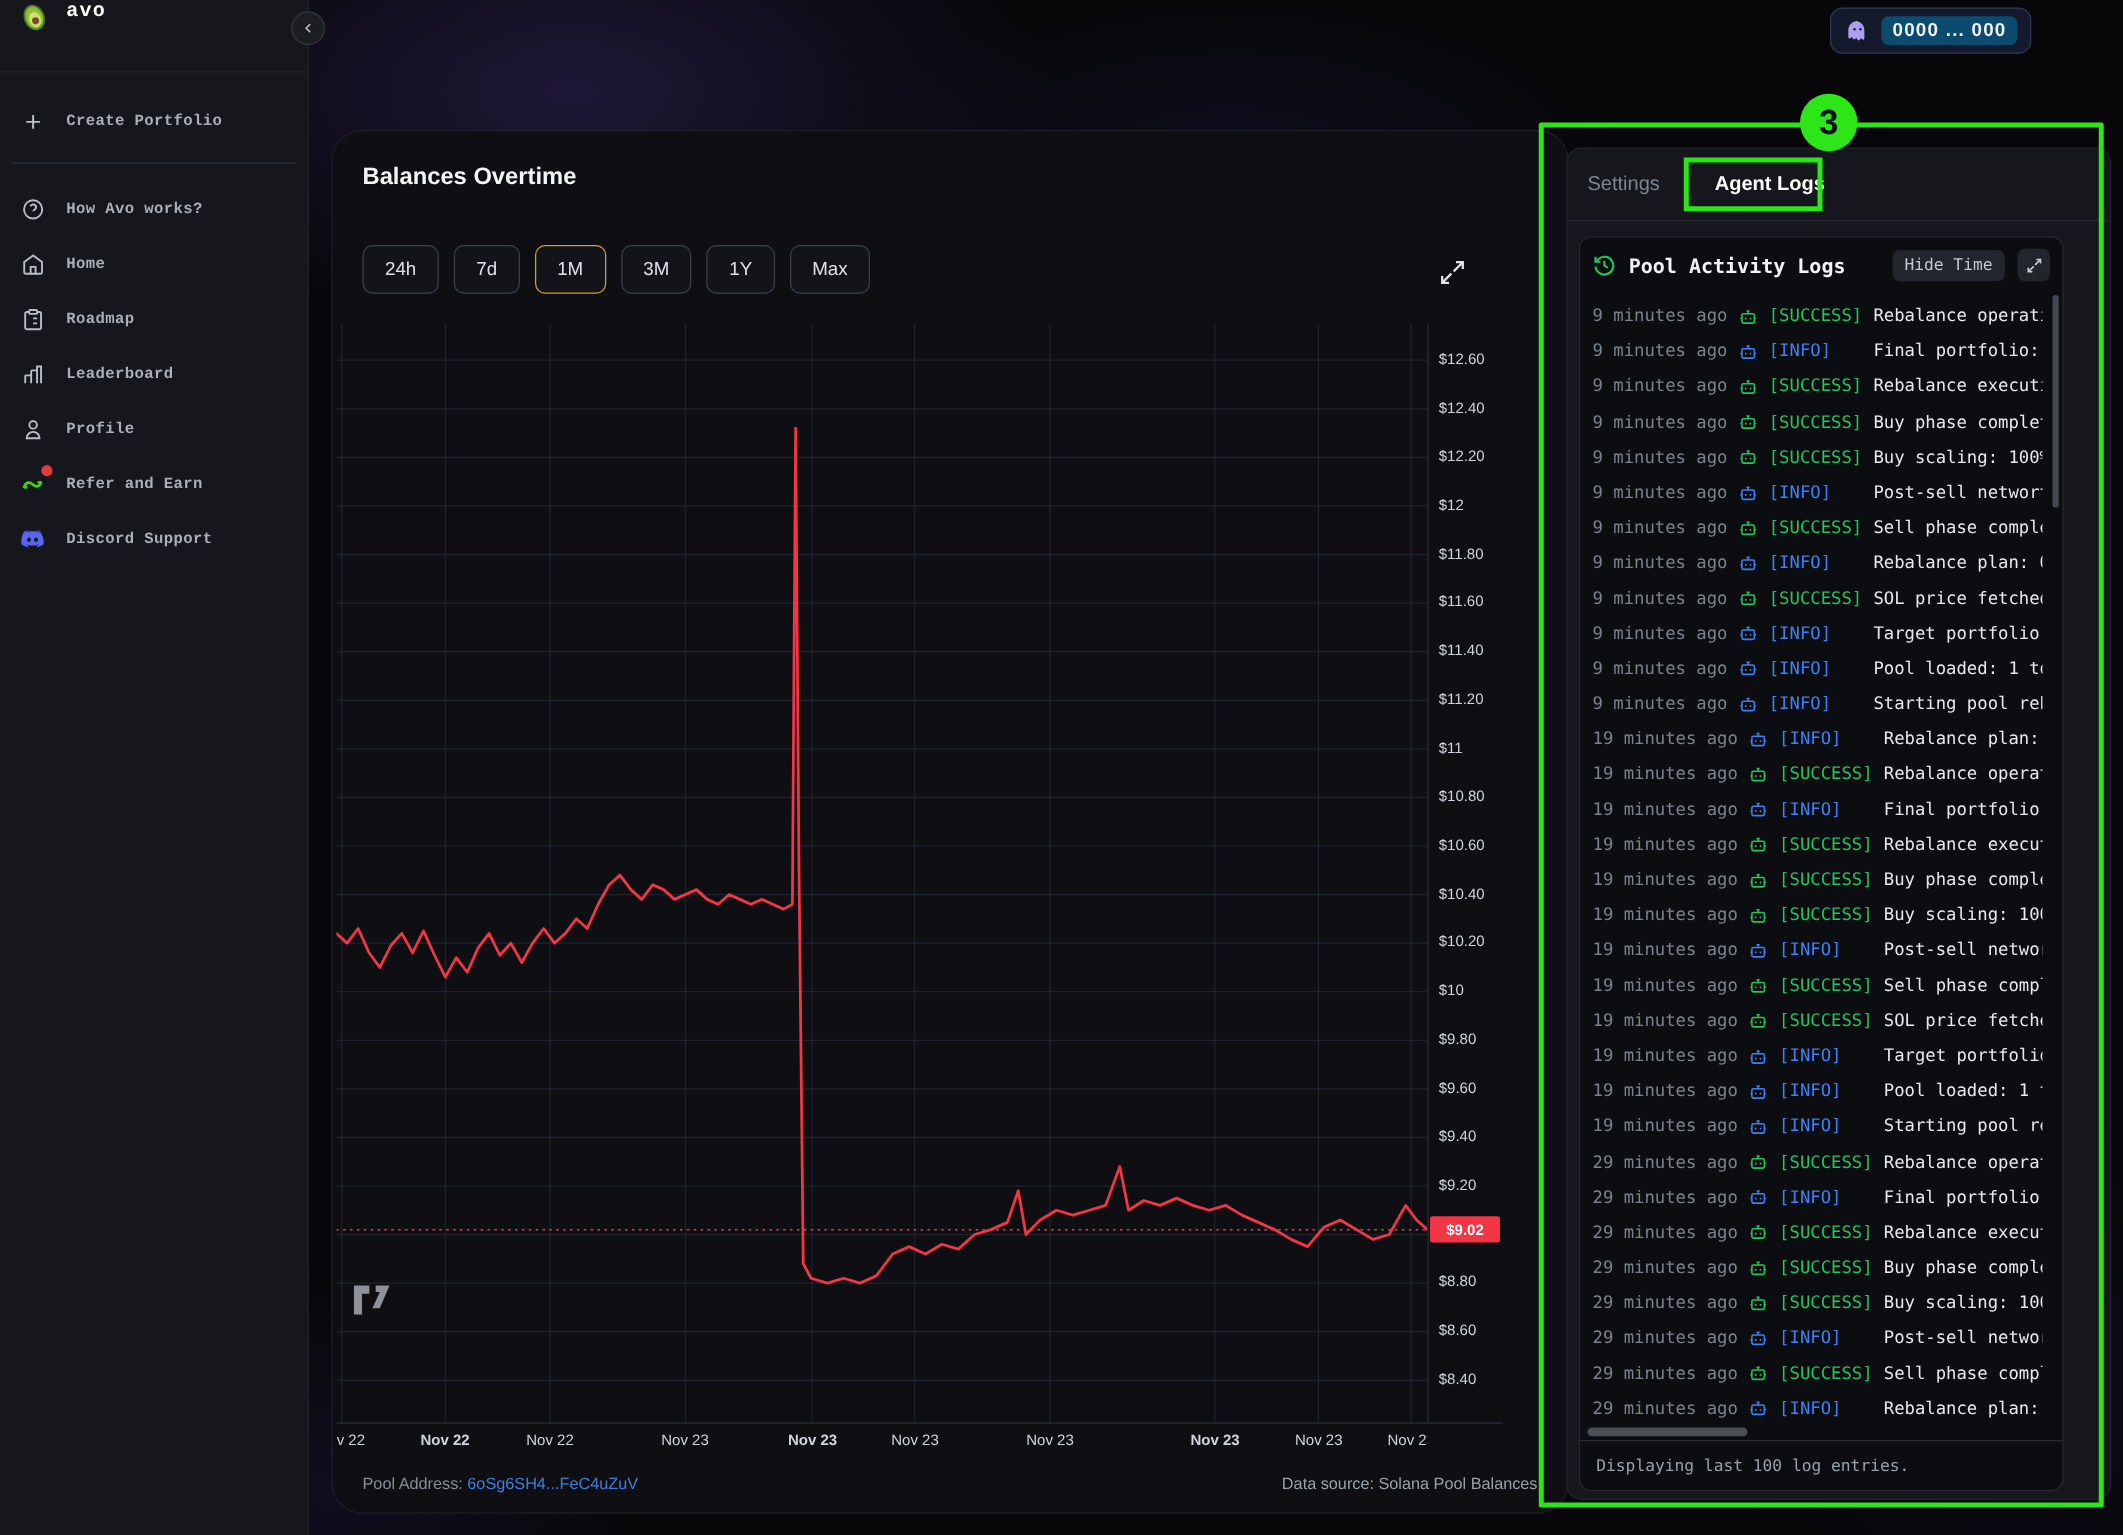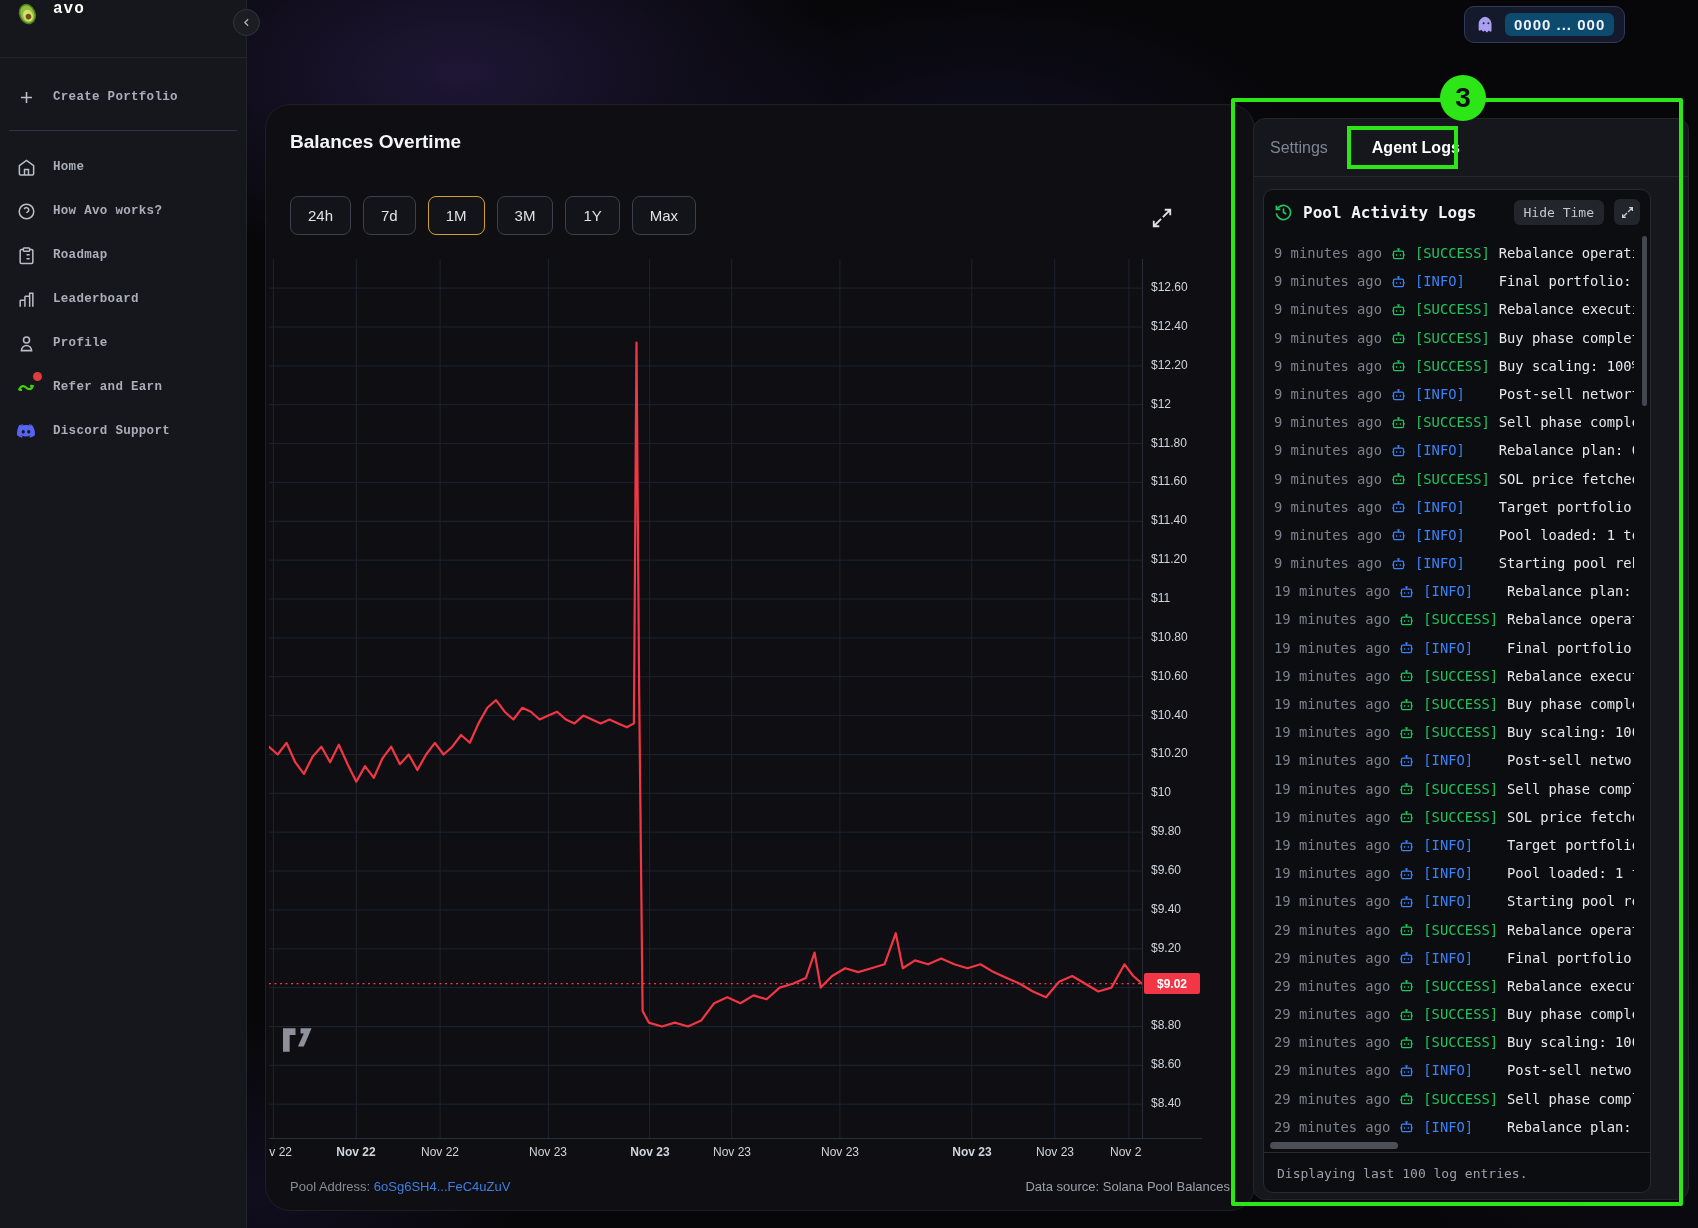--- a/index.html
+++ b/index.html
@@ -127,35 +127,35 @@
             <path d="M12 5v14M5 12h14"></path>
           </svg>
       </span>
       <span>Create Portfolio</span>
     </div>
     <div class="side-div"></div>
     <div id="side-nav">
         <div class="side-item">
           <span class="ic">
             <svg width="19" height="19" viewBox="0 0 24 24" fill="none" stroke="currentColor" stroke-width="1.9">
-              <path d="M3 9.5 12 3l9 6.5V20a1.5 1.5 0 0 1-1.5 1.5h-15A1.5 1.5 0 0 1 3 20z"></path>
-              <path d="M9.5 21.5v-7h5v7"></path>
+              <circle cx="12" cy="12" r="9.2"></circle>
+              <path d="M9.2 9a3 3 0 0 1 5.8 1c0 2-2.9 2.6-2.9 4"></path>
+              <path d="M12 17.2h.01"></path>
             </svg>
           </span>
-          <span>Home</span>
+          <span>How Avo works?</span>
         </div>
         <div class="side-item">
           <span class="ic">
             <svg width="19" height="19" viewBox="0 0 24 24" fill="none" stroke="currentColor" stroke-width="1.9">
-              <circle cx="12" cy="12" r="9.2"></circle>
-              <path d="M9.2 9a3 3 0 0 1 5.8 1c0 2-2.9 2.6-2.9 4"></path>
-              <path d="M12 17.2h.01"></path>
+              <path d="M3 9.5 12 3l9 6.5V20a1.5 1.5 0 0 1-1.5 1.5h-15A1.5 1.5 0 0 1 3 20z"></path>
+              <path d="M9.5 21.5v-7h5v7"></path>
             </svg>
           </span>
-          <span>How Avo works?</span>
+          <span>Home</span>
         </div>
         <div class="side-item">
           <span class="ic">
             <svg width="19" height="19" viewBox="0 0 24 24" fill="none" stroke="currentColor" stroke-width="1.9">
               <rect x="8" y="2.5" width="8" height="4" rx="1"></rect>
               <path d="M16 4.5h2.5A1.5 1.5 0 0 1 20 6v14.5a1.5 1.5 0 0 1-1.5 1.5h-13A1.5 1.5 0 0 1 4 20.5V6a1.5 1.5 0 0 1 1.5-1.5H8"></path>
               <path d="M12 11h4M12 16h4M8 11h.01M8 16h.01"></path>
             </svg>
           </span>
           <span>Roadmap</span>

